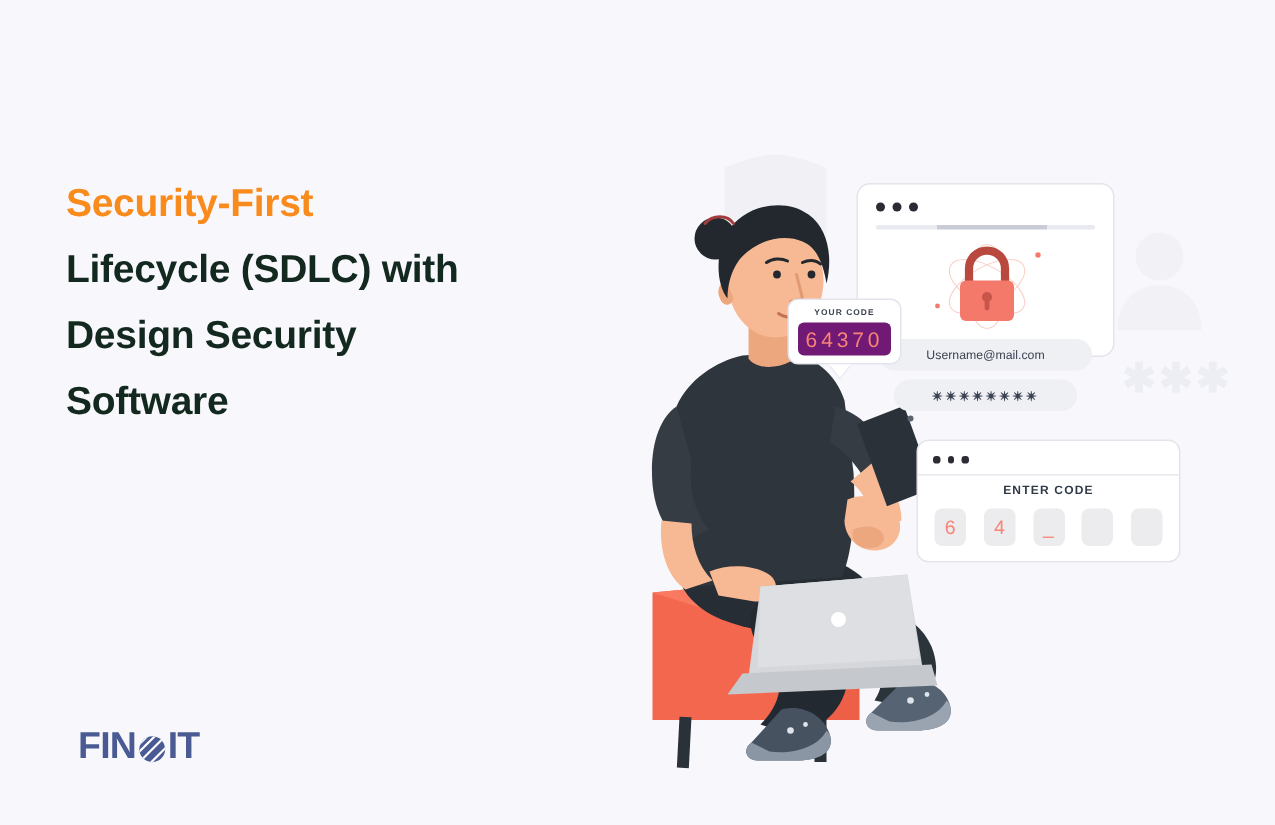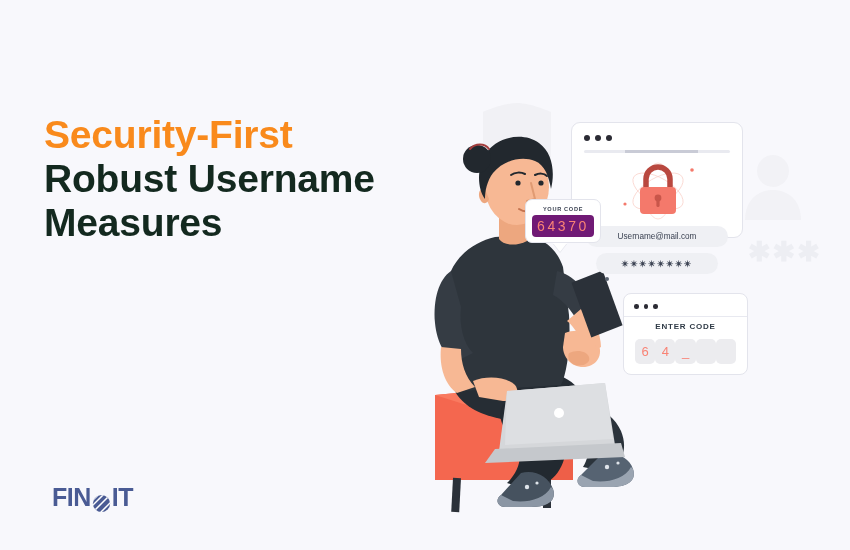--- a/index.html
+++ b/index.html
@@ -15,21 +15,21 @@
   
   .banner { position:relative; width:850px; height:550px; }
 
   .headline {
     position:absolute;
     left:44px;
     top:113px;
     width:380px;
   }
   .headline-line {
-    font-size:39px;
+    font-size:26px;
     font-weight:700;
     line-height:44px;
     letter-spacing:-0.2px;
     color:#13291f;
     white-space:nowrap;
   }
   .headline-line.accent { color:#f98a1c; }
 
   
   .logo {
@@ -40,21 +40,21 @@
     align-items:center;
     height:30px;
   }
   .logo-word {
     font-size:25px;
     font-weight:700;
     letter-spacing:-0.5px;
     color:#4a5b94;
     line-height:1;
     display:flex;
-    align-items:flex-end;
+    align-items:center;
   }
   .logo-mark {
     display:inline-block;
     width:19px; height:19px;
     margin:0 1px;
     position:relative;
     top:1px;
   }
 
   
@@ -93,22 +93,22 @@
     display:flex; align-items:center; justify-content:center;
     font-size:8.2px;
     color:#3b4252;
     font-weight:400;
   }
   .field.user { left:14px; right:14px; top:103px; }
   .field.pass { left:24px; right:24px; top:130px; letter-spacing:1.4px; font-size:9px; font-weight:700; color:#3b4252;}
 
   
   .code-window {
-    left:208px; top:198px;
-    width:125px; height:82px;
+    left:196px; top:198px;
+    width:176px; height:82px;
     background:#ffffff;
     border:1.5px solid #e3e4ec;
     border-radius:8px;
   }
   .code-window .win-dots { left:10px; top:10px; }
   .code-window .win-dots i { width:4.5px; height:4.5px; background:#2b2b34; }
   .code-sep { position:absolute; left:0; right:0; top:22px; height:1px; background:#e8e9f0; }
   .code-title {
     position:absolute; left:0; right:0; top:28px;
     text-align:center;
@@ -173,22 +173,23 @@
     line-height:1;
   }
 </style>
 </head>
 <body>
 
 <div class="banner">
 
   <div class="headline">
     <div class="headline-line accent">Security-First</div>
-    <div class="headline-line">Robust Username</div>
-    <div class="headline-line">Measures</div>
+    <div class="headline-line">Lifecycle (SDLC) with</div>
+    <div class="headline-line">Design Security</div>
+    <div class="headline-line">Software</div>
   </div>
 
   <div class="logo">
     <span class="logo-word">
       <span>FIN</span>
       <span class="logo-mark">
         <svg width="19" height="19" viewBox="0 0 19 19">
           <defs>
             <clipPath id="gclip">
                 <circle cx="9.5" cy="9.5" r="8.6"></circle>

